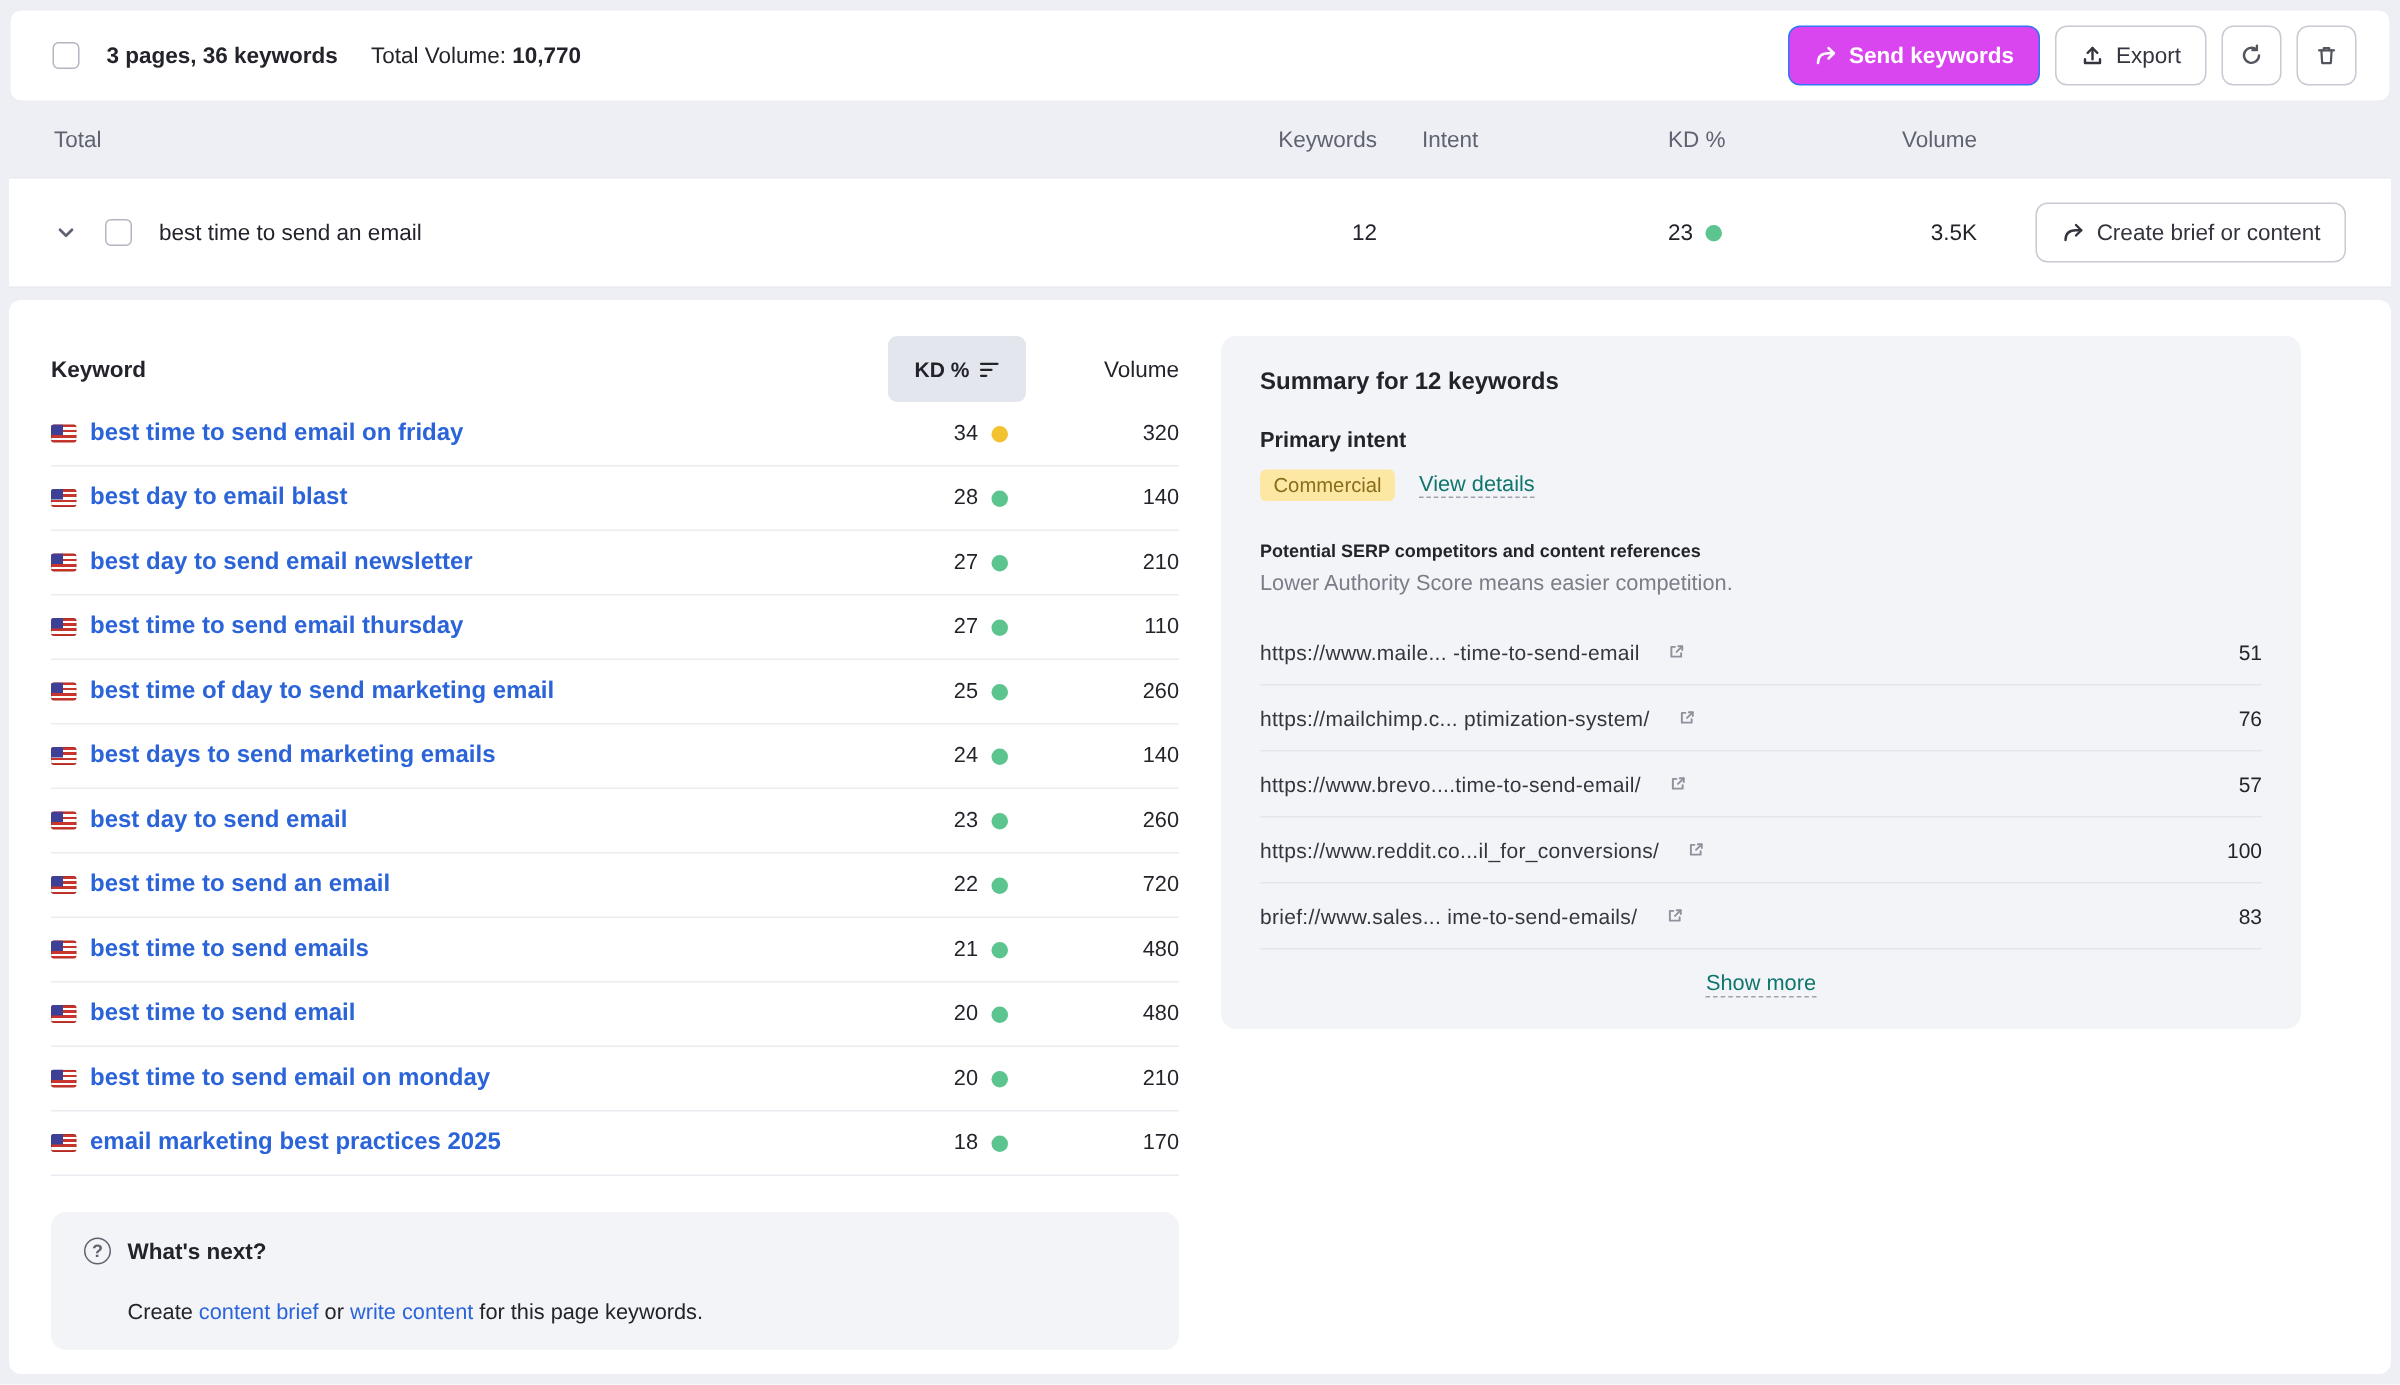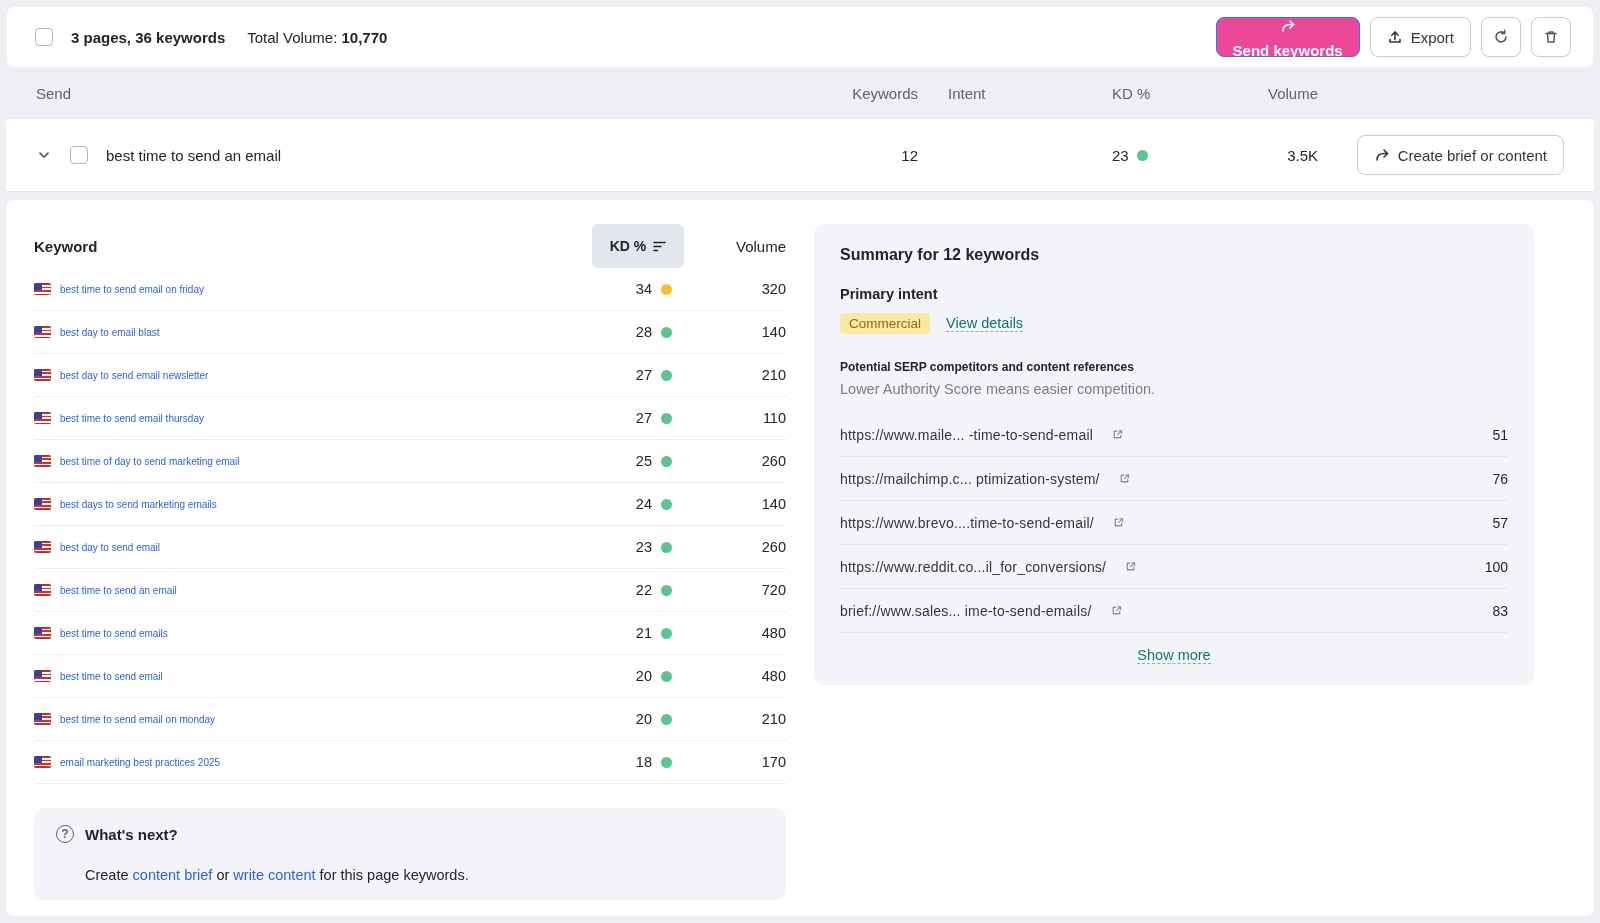--- a/index.html
+++ b/index.html
@@ -25,21 +25,21 @@
   .toolbar .tv { margin-left:22px; font-size:15px; color:#23242b; }
   .toolbar .tv b { font-weight:bold; }
   .toolbar .spacer { flex:1; }
   .btn {
     display:inline-flex; align-items:center; gap:8px;
     height:40px; padding:0 16px; border-radius:8px; font-size:15px;
     border:1px solid #c8cad4; background:#fff; color:#33343d; cursor:pointer;
     font-family:inherit;
   }
   .btn svg { flex:0 0 auto; }
-  .btn.primary { background:#ec4899; border-color:#2f76f5; color:#fff; font-weight:bold;flex-direction:column; }
+  .btn.primary { background:#d946ef; border-color:#2f76f5; color:#fff; font-weight:bold; }
   .btn.icon-only { width:40px; padding:0; justify-content:center; color:#54565f; }
   .toolbar .btn + .btn { margin-left:10px;text-align:center; }
 
   
   .listgrid {
     display:grid;
     grid-template-columns: minmax(0,1fr) 110px 180px 110px 110px 246px;
     align-items:center; padding:0 30px;
   }
   .header-row { height:50px; color:#5f6270; font-size:15px; }
@@ -74,21 +74,21 @@
   .kw-head { height:44px; }
   .kw-head .h-kw { font-weight:bold; font-size:15px; }
   .kd-sort {
     background:#e4e6ed; border-radius:6px; height:44px;
     display:flex; align-items:center; justify-content:center; gap:7px;
     font-weight:bold; font-size:14px; cursor:pointer;
   }
   .kw-head .h-vol { text-align:right; font-size:15px; color:#23242b; }
   .kw-row { height:43px; border-bottom:1px solid #ebecf1; }
   .kw-cell { display:flex; align-items:center; gap:9px; min-width:0; }
-  .kw-link { color:var(--link-blue,#2b64d9); text-decoration:none; font-size:10px; white-space:nowrap; overflow:hidden; text-overflow:ellipsis; cursor:pointer; }
+  .kw-link { color:var(--link-blue,#2b64d9); text-decoration:none; font-size:16px; white-space:nowrap; overflow:hidden; text-overflow:ellipsis; cursor:pointer;font-weight:bold; }
   .kd-cell { display:flex; justify-content:flex-end; align-items:center; gap:9px; padding-right:12px; font-size:14.5px; }
   .vol-cell { text-align:right; font-size:14.5px; }
 
   .flag { width:17px; height:12px; border-radius:2px; position:relative; overflow:hidden; flex:0 0 auto;
     background:repeating-linear-gradient(180deg,#c8352c 0 1.75px,#fff 1.75px 3.5px);
     box-shadow:inset 0 0 0 0.5px rgba(0,0,0,.18); }
   .flag::after { content:""; position:absolute; top:0; left:0; width:7.5px; height:6.5px; background:#3e4095; }
 
   
   .whats-next { margin-top:24px; background:#f3f4f8; border-radius:10px; padding:17px 22px; width:752px; }
@@ -167,21 +167,21 @@
         <svg width="16" height="16" viewBox="0 0 16 16" fill="none" stroke="currentColor" stroke-width="1.5" stroke-linecap="round" stroke-linejoin="round">
             <path d="M3 4.5 h10"></path>
             <path d="M6.2 4.5 V3 h3.6 v1.5"></path>
             <path d="M4.6 4.5 l.5 8.5 h5.8 l.5-8.5"></path>
           </svg>
       </span>
     </button>
   </div>
 
   <div class="listgrid header-row">
-    <span class="c-name">Send</span>
+    <span class="c-name">Total</span>
     <span class="c-kw">Keywords</span>
     <span class="c-int">Intent</span>
     <span class="c-kd">KD %</span>
     <span class="c-vol">Volume</span>
     <span></span>
   </div>
 
   <div class="listgrid page-row">
     <span class="name">
       <span class="chev">

